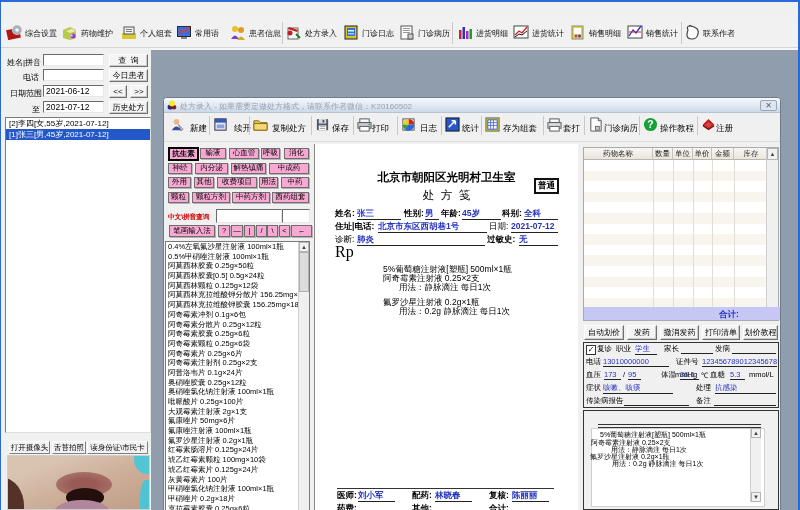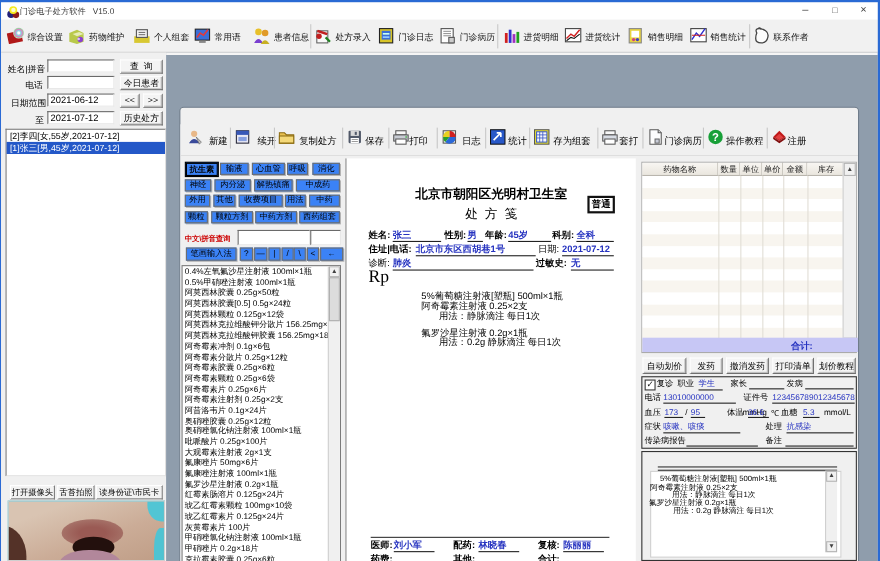--- a/index.html
+++ b/index.html
@@ -33,21 +33,21 @@
 #iw{position:absolute;left:12px;top:47px;width:618px;height:415px;background:#f0f0f0;border:1px solid #6f7c8a;border-radius:4px 4px 0 0;box-sizing:border-box;}
 #ititle{position:absolute;left:0;top:0;width:100%;height:15px;background:linear-gradient(#f6f9fd,#dde6f1 60%,#cdd9e8);border-radius:3px 3px 0 0;border-bottom:1px solid #b8c2d0;box-sizing:border-box;}
 #ititle .txt{position:absolute;left:16px;top:3px;font-size:8px;color:#97a1af;white-space:nowrap;}
 #iclose{position:absolute;right:3px;top:2px;width:17px;height:11px;border:1px solid #98a5b5;border-radius:2px;background:#dce5f0;color:#5a6575;font-size:8px;line-height:9px;text-align:center;box-sizing:border-box;}
 #itb{position:absolute;left:0;top:15px;width:100%;height:29px;background:#f0f0f0;border-bottom:1px solid #dcdcdc;box-sizing:border-box;}
 .iitem .lbl{position:absolute;font-size:8.5px;color:#000;white-space:nowrap;top:10px;}
 .isep{position:absolute;top:3px;width:1px;height:19px;background:#c8c8c8;}
 
 #icontent{position:absolute;left:0;top:44px;width:616px;height:368px;background:#f0f0f0;}
 
-.cbtn{position:absolute;height:11px;background:#3b82f6;border:1px solid #6e6e6e;box-shadow:1px 1px 0 #b4b4b4;box-sizing:border-box;font-size:7.5px;text-align:center;line-height:8.5px;color:#000;white-space:nowrap;}
+.cbtn{position:absolute;height:11px;background:#f9a8d4;border:1px solid #6e6e6e;box-shadow:1px 1px 0 #b4b4b4;box-sizing:border-box;font-size:7.5px;text-align:center;line-height:8.5px;color:#000;white-space:nowrap;}
 .cbtn.def{border:1px solid #000;box-shadow:0 0 0 1px #000;font-weight:bold;height:12px;line-height:10px;}
 
 #medlist{position:absolute;left:1px;top:99px;width:145px;height:270px;background:#fff;border:1px solid #7a7a7a;box-sizing:border-box;overflow:hidden;}
 #medlist .r{height:9.7px;line-height:9.7px;font-size:7.5px;white-space:nowrap;padding-left:2px;color:#000;width:131px;overflow:hidden;}
 .vscroll{position:absolute;background:#f0f0f0;border-left:1px solid #d0d0d0;}
 .sbtn{position:absolute;left:0;width:100%;background:#f1f1f1;border:1px solid #b4b4b4;box-sizing:border-box;color:#404040;text-align:center;}
 
 #paper{position:absolute;left:150px;top:2px;width:264px;height:366px;background:#fff;border-left:1px solid #888;box-sizing:border-box;}
 .bl{color:#2633c0;}
 .u{border-bottom:1px solid #222;}
@@ -62,32 +62,20 @@
 .rbtn{position:absolute;top:183px;height:15px;background:#f4f4f4;border:1px solid #707070;border-top-color:#fdfdfd;border-left-color:#fdfdfd;box-shadow:inset -1px -1px 0 #c9c9c9;box-sizing:border-box;font-size:8px;text-align:center;line-height:13px;white-space:nowrap;}
 #info{position:absolute;left:0;top:200px;width:196px;height:66px;border:1px solid #333;background:#f0f0f0;box-sizing:border-box;}
 #info .t{position:absolute;font-size:7.5px;white-space:nowrap;}
 #iv{position:absolute;left:0;top:268px;width:196px;height:100px;border:1px solid #333;background:#f0f0f0;box-sizing:border-box;}
 #iv .t{position:absolute;font-size:7px;white-space:nowrap;}
 .chk{position:absolute;width:8px;height:8px;border:1px solid #333;background:#fff;font-size:8px;line-height:8px;text-align:center;color:#111;}
 </style></head>
 <body>
 <div id="win">
   <div class="abs" style="left:0;top:0;width:800px;height:2px;background:#2a6ad4;z-index:50"></div>
-  <div id="tbar">
-    <svg class="abs" style="left:5px;top:3px" width="12" height="12" viewBox="0 0 12 12">
-        <circle cx="4" cy="8" r="3.4" fill="#23227a"></circle>
-        <circle cx="8.5" cy="8.5" r="3" fill="#8c1a1a"></circle>
-        <circle cx="6" cy="4.2" r="3.6" fill="#f7ea1f"></circle>
-        <circle cx="6.2" cy="4" r="2" fill="#fefccd"></circle>
-      </svg>
-    <div class="txt">门诊电子处方软件&nbsp;&nbsp;&nbsp;V15.0</div>
-    <div class="wbtn" style="left:726px">–</div>
-    <div class="wbtn" style="left:753px;font-size:8px">□</div>
-    <div class="wbtn" style="left:779px">×</div>
-  </div>
   <div id="topbar"><svg width="0" height="0">
         <defs>
           <radialGradient id="cd">
             <stop offset="0%" stop-color="#eee"></stop>
             <stop offset="50%" stop-color="#8ad0e0"></stop>
             <stop offset="75%" stop-color="#e080c0"></stop>
             <stop offset="100%" stop-color="#80e090"></stop>
           </radialGradient>
         </defs>
       </svg><div class="titem" style="left:5px">
@@ -218,20 +206,29 @@
       <div class="abs" style="left:126px;top:0;width:16px;height:18px;background:#52c5d4;border-radius:0 0 0 80%"></div>
       <div class="abs" style="left:132px;top:24px;width:10px;height:30px;background:#4fc3d2;border-radius:60% 0 0 0"></div>
       <div class="abs" style="left:48px;top:16px;width:56px;height:25px;background:radial-gradient(#9a5a54 30%,#8d504c80);border-radius:50%"></div>
       <div class="abs" style="left:58px;top:32px;width:38px;height:18px;background:#23100d;border-radius:50% 50% 46% 46%"></div>
       <div class="abs" style="left:46px;top:44px;width:56px;height:26px;background:#b2879b;border-radius:48% 48% 20% 20%"></div>
       <div class="abs" style="left:-14px;top:22px;width:30px;height:40px;background:#543228;border-radius:0 70% 20% 0"></div>
       </div>
   </div>
   <div id="mdi">
    <div id="iw">
+    <div id="ititle">
+      <svg class="abs" style="left:3px;top:2px" width="10" height="10" viewBox="0 0 10 10">
+            <circle cx="3.2" cy="7" r="2.6" fill="#27268a"></circle>
+            <circle cx="7" cy="7.2" r="2.3" fill="#8c1a1a"></circle>
+            <circle cx="5" cy="3.4" r="2.9" fill="#f7ea1f"></circle>
+          </svg>
+      <div class="txt">处方录入 - 如果需要定做处方格式，请联系作者微信：K20160502</div>
+      <div id="iclose">✕</div>
+    </div>
     <div id="itb">
           <div class="iitem" style="position:absolute;left:5px;top:0;height:26px">
             <svg style="position:absolute;left:0;top:4px" width="15" height="15" viewBox="0 0 16 16">
               <circle cx="8" cy="5" r="3" fill="#e8b888"></circle>
               <path d="M3 14 q5 -8 10 0z" fill="#3a4a9a"></path>
               <path d="M10 8 l5 5 -2 2z" fill="#c0c0c0" stroke="#444" stroke-width="0.5"></path>
             </svg>
             <div class="lbl" style="left:21px">新建</div>
           </div>
           <div class="iitem" style="position:absolute;left:49px;top:0;height:26px">

